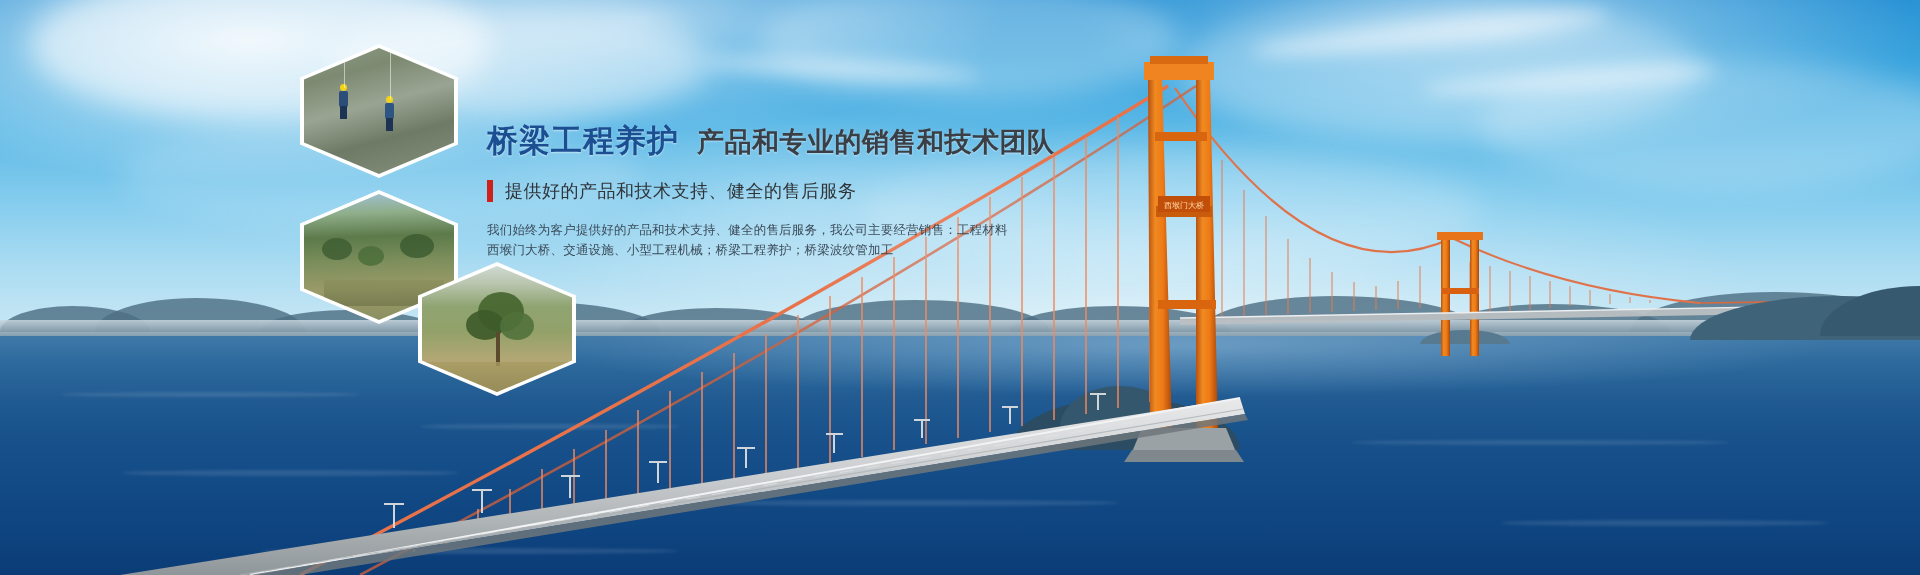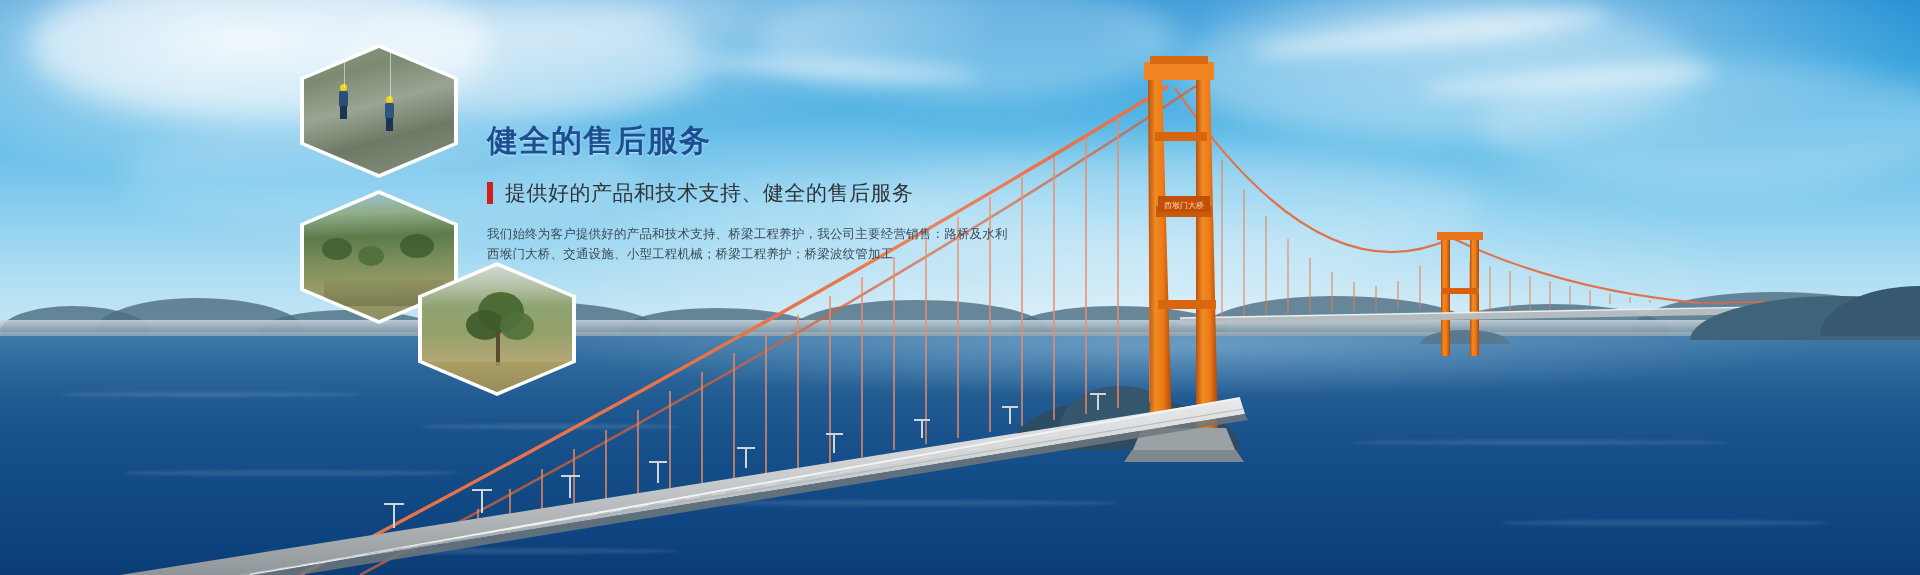--- a/index.html
+++ b/index.html
@@ -110,21 +110,21 @@
     font-size:31px; font-weight:bold; color:#1b4f91; letter-spacing:1px;
     text-shadow:0 1px 2px rgba(255,255,255,.55);
   }
   .h-sub{
     font-size:27px; font-weight:bold; color:#3b3f45; letter-spacing:.5px;
     margin-left:18px; text-shadow:0 1px 2px rgba(255,255,255,.45);
   }
 
   .subline{ display:flex; align-items:center; margin-top:17px; white-space:nowrap; }
   .redbar{ width:6px; height:22px; background:#d0201c; margin-right:12px; flex:0 0 auto; }
-  .sub-text{ font-size:21px; color:#2f3439; letter-spacing:.5px; }
+  .sub-text{ font-size:18px; color:#2f3439; letter-spacing:.5px; }
 
   .para{ margin-top:17px; font-size:12.5px; line-height:20px; color:#3a4a58; letter-spacing:.2px; }
   .para div{ white-space:nowrap; }
 
   
   .copy-wash{
     position:absolute; left:430px; top:92px; width:720px; height:220px;
     background:radial-gradient(ellipse 420px 130px at 50% 50%, rgba(255,255,255,.22) 0%, rgba(255,255,255,0) 75%);
     pointer-events:none;
   }
@@ -370,28 +370,29 @@
         <div style="position:absolute;left:0;top:96px;width:158px;height:38px;background:linear-gradient(180deg,#a89c62,#8e8450);opacity:.8;"></div>
       </div>
     </div>
   </div>
 
   <div class="copy-wash"></div>
 
   <div class="copy">
 
     <div class="headline">
-      <span class="h-main">健全的售后服务</span>
+      <span class="h-main">桥梁工程养护</span>
+      <span class="h-sub">产品和专业的销售和技术团队</span>
     </div>
 
     <div class="subline">
       <span class="redbar"></span>
       <span class="sub-text">提供好的产品和技术支持、健全的售后服务</span>
     </div>
 
     <div class="para">
-      <div>我们始终为客户提供好的产品和技术支持、桥梁工程养护，我公司主要经营销售：路桥及水利</div>
+      <div>我们始终为客户提供好的产品和技术支持、健全的售后服务，我公司主要经营销售：工程材料</div>
       <div>西堠门大桥、交通设施、小型工程机械；桥梁工程养护；桥梁波纹管加工</div>
     </div>
 
   </div>
 
 </div>
 
 </body></html>

